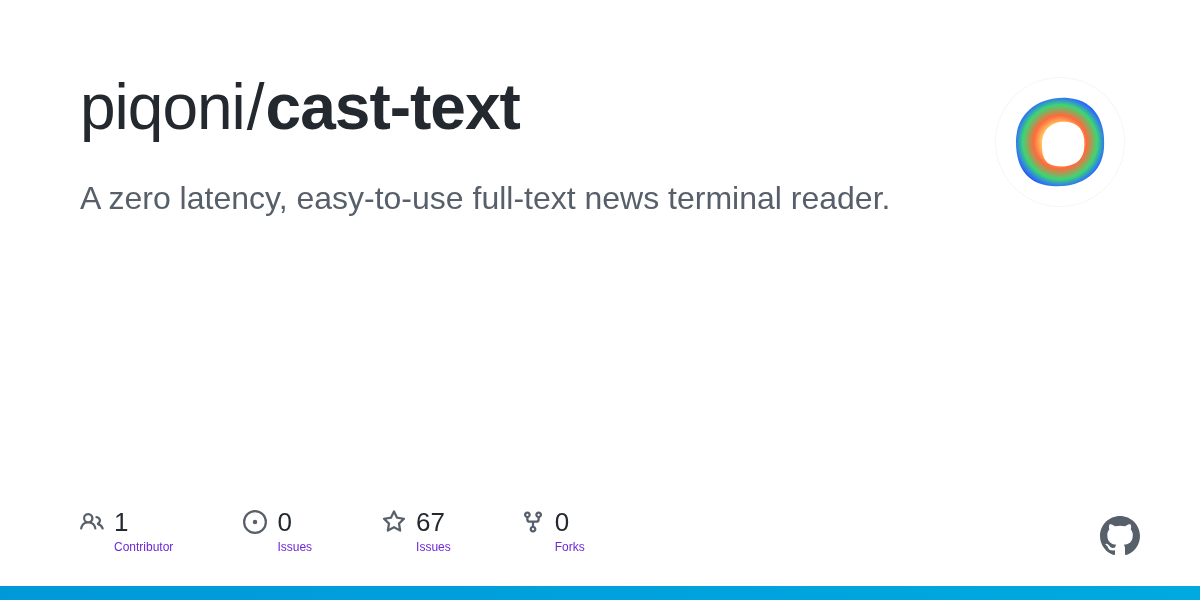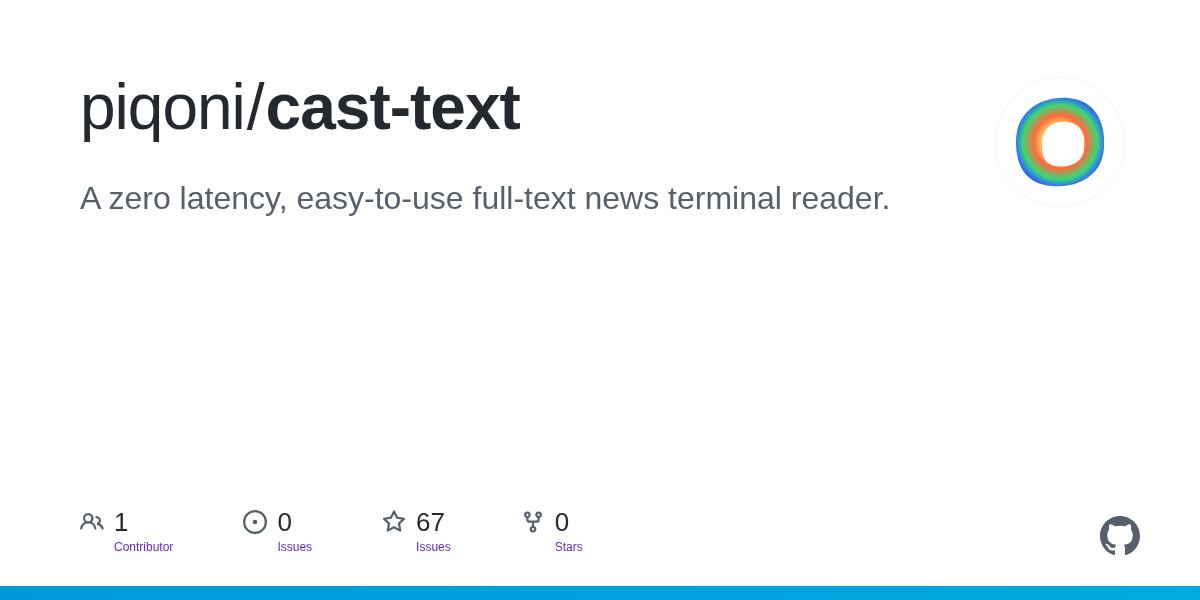--- a/index.html
+++ b/index.html
@@ -169,21 +169,21 @@
     </div>
 
     <div class="stat">
       <span class="stat-icon">
         <svg viewBox="0 0 16 16" fill="currentColor">
             <path d="M5 5.372v.878c0 .414.336.75.75.75h4.5a.75.75 0 0 0 .75-.75v-.878a2.25 2.25 0 1 1 1.5 0v.878a2.25 2.25 0 0 1-2.25 2.25h-1.5v2.128a2.251 2.251 0 1 1-1.5 0V8.5h-1.5A2.25 2.25 0 0 1 3.5 6.25v-.878a2.25 2.25 0 1 1 1.5 0ZM5 3.25a.75.75 0 1 0-1.5 0 .75.75 0 0 0 1.5 0Zm6.75.75a.75.75 0 1 0 0-1.5.75.75 0 0 0 0 1.5Zm-3 8.75a.75.75 0 1 0-1.5 0 .75.75 0 0 0 1.5 0Z"></path>
           </svg>
       </span>
       <div class="stat-text">
         <span class="stat-count">0</span>
-        <span class="stat-label">Stars</span>
+        <span class="stat-label">Forks</span>
       </div>
     </div>
   </div>
 
   <div class="github-mark">
     <svg viewBox="0 0 16 16" fill="currentColor">
         <path d="M8 0C3.58 0 0 3.58 0 8c0 3.54 2.29 6.53 5.47 7.59.4.07.55-.17.55-.38 0-.19-.01-.82-.01-1.49-2.01.37-2.53-.49-2.69-.94-.09-.23-.48-.94-.82-1.13-.28-.15-.68-.52-.01-.53.63-.01 1.08.58 1.23.82.72 1.21 1.87.87 2.33.66.07-.52.28-.87.51-1.07-1.78-.2-3.64-.89-3.64-3.95 0-.87.31-1.59.82-2.15-.08-.2-.36-1.02.08-2.12 0 0 .67-.21 2.2.82.64-.18 1.32-.27 2-.27.68 0 1.36.09 2 .27 1.53-1.04 2.2-.82 2.2-.82.44 1.1.16 1.92.08 2.12.51.56.82 1.27.82 2.15 0 3.07-1.87 3.75-3.65 3.95.29.25.54.73.54 1.48 0 1.07-.01 1.93-.01 2.2 0 .21.15.46.55.38A8.013 8.013 0 0 0 16 8c0-4.42-3.58-8-8-8z"></path>
       </svg>
   </div>
 </div>

